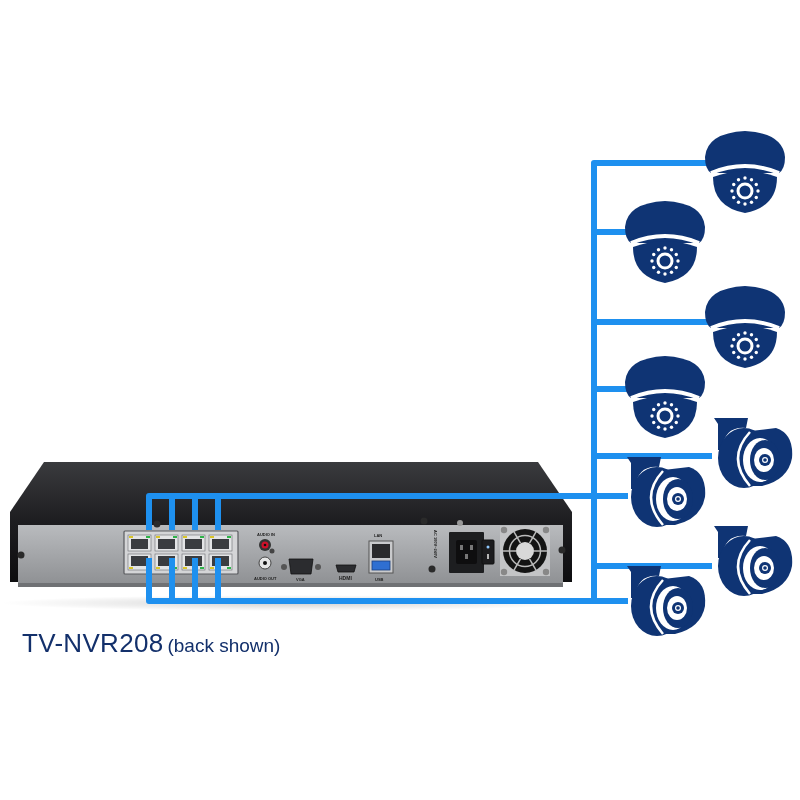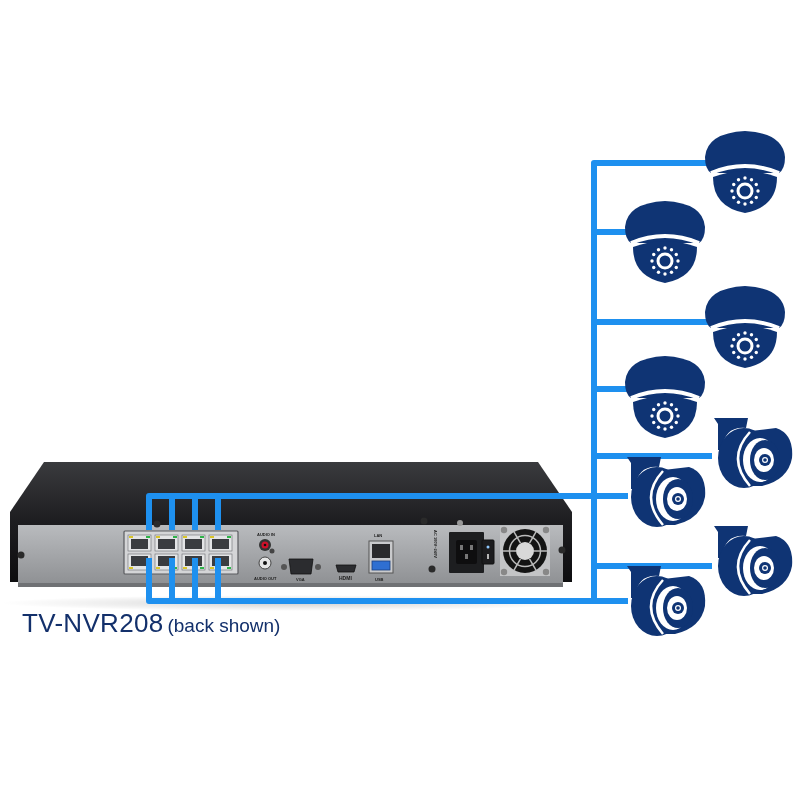--- a/index.html
+++ b/index.html
@@ -1,18 +1,18 @@
 <!DOCTYPE html>
 <html><head>
 <meta charset="utf-8">
 <style>
   html, body { margin:0; padding:0; background:#ffffff; }
   body { width:800px; height:800px; position:relative; overflow:hidden; font-family:"Liberation Sans", sans-serif; }
   #stage { position:absolute; left:0; top:0; width:800px; height:800px; }
-  .caption { position:absolute; left:22px; top:608px; color:#13306b; white-space:nowrap; }
+  .caption { position:absolute; left:22px; top:628px; color:#13306b; white-space:nowrap; }
   .caption .model { font-size:26px; letter-spacing:0.3px; }
   .caption .note { font-size:19px; margin-left:4px; }
   .tiny { font-family:"Liberation Sans", sans-serif; font-size:4px; fill:#222; font-weight:bold; }
 </style>
 </head>
 <body>
 
 <svg id="stage" viewBox="0 0 800 800" xmlns="http://www.w3.org/2000/svg">
   <defs>
     <linearGradient id="topGrad" x1="0" y1="0" x2="0" y2="1">

